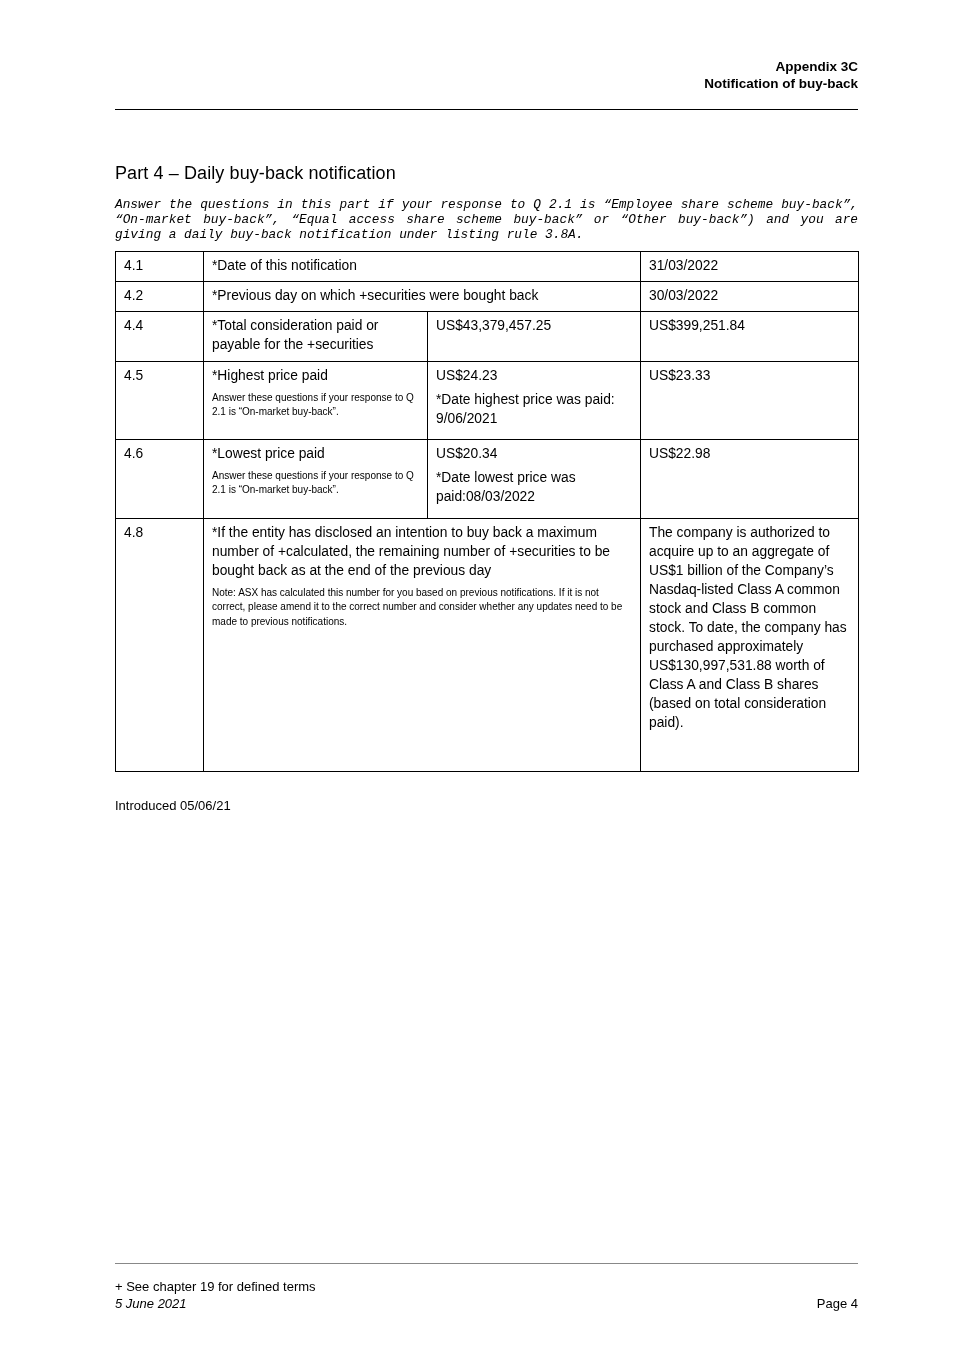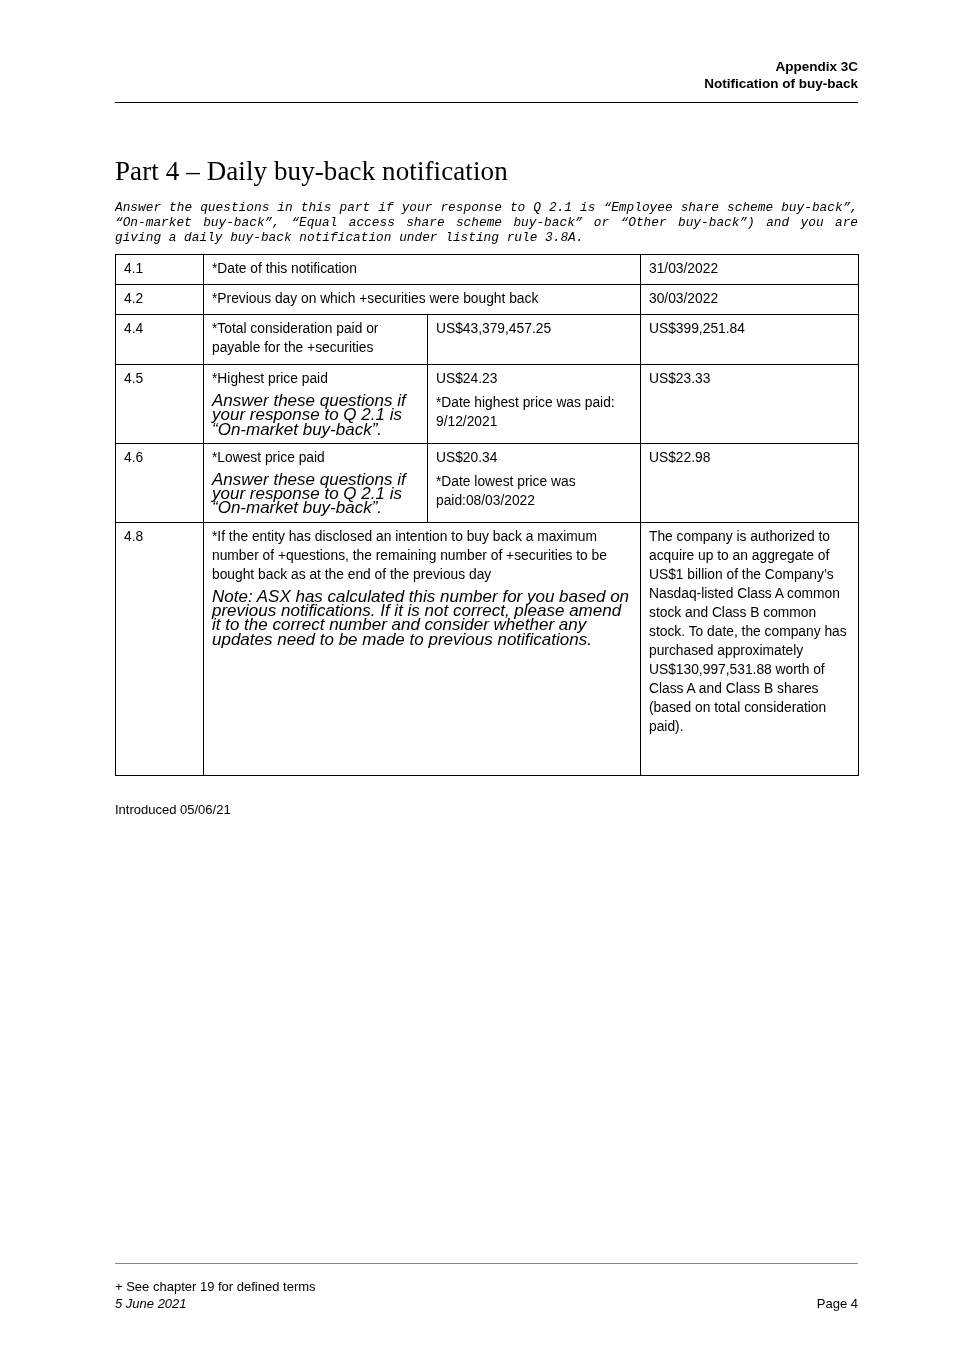--- a/index.html
+++ b/index.html
@@ -22,28 +22,27 @@
     top: 0;
     width: 743px;
   }
   .doc-header {
     padding-top: 58px;
     text-align: right;
     font-weight: bold;
     font-size: 13.5px;
     line-height: 17px;
     border-bottom: 1px solid #000;
-    padding-bottom: 10px;
+    padding-bottom: 17px;
   }
   .doc-title {
     margin-top: 53px;
-    font-size: 27px;
+    font-size: 18px;
     font-weight: normal;
     letter-spacing: 0.1px;
-    font-family: Liberation Serif, serif;
   }
   .intro {
     margin-top: 13px;
     font-style: italic;
     font-size: 12.8px;
     line-height: 15px;
     font-family: Liberation Mono, monospace;
   }
   .intro p {
     margin: 0 0 9px 0;
@@ -60,22 +59,21 @@
     vertical-align: top;
     font-size: 13.8px;
     line-height: 19px;
     padding: 4px 8px 6px 8px;
     overflow: hidden;
   }
   td.c-num { padding-left: 7px; }
   td.c-label { padding-left: 14px; padding-right: 12px; }
   td.c-colhead { font-weight: bold; padding-left: 7px; }
   .cell-note {
-    font-style: italic;
-    font-size: 17px;
+    font-size: 10px;
     line-height: 14.3px;
     margin-top: 6px;
   }
   .val-date { margin-top: 5px; }
   .introduced {
     margin-top: 26px;
     font-size: 13px;
   }
   .doc-footer {
     position: absolute;
@@ -135,40 +133,40 @@
           <td class="c-val">US$399,251.84</td>
         </tr>
         <tr style="height:78px">
           <td class="c-num">4.5</td>
           <td class="c-label">
             <div>*Highest price paid</div>
             <div class="cell-note">Answer these questions if your response to Q 2.1 is “On-market buy-back”.</div>
           </td>
           <td class="c-val">
             <div>US$24.23</div>
-            <div class="val-date">*Date highest price was paid: 9/12/2021</div>
+            <div class="val-date">*Date highest price was paid: 9/06/2021</div>
           </td>
           <td class="c-val">US$23.33</td>
         </tr>
         <tr style="height:79px">
           <td class="c-num">4.6</td>
           <td class="c-label">
             <div>*Lowest price paid</div>
             <div class="cell-note">Answer these questions if your response to Q 2.1 is “On-market buy-back”.</div>
           </td>
           <td class="c-val">
             <div>US$20.34</div>
             <div class="val-date">*Date lowest price was paid:08/03/2022</div>
           </td>
           <td class="c-val">US$22.98</td>
         </tr>
         <tr style="height:253px">
           <td class="c-num">4.8</td>
           <td class="c-label" colspan="2">
-            <div>*If the entity has disclosed an intention to buy back a maximum number of +questions, the remaining number of +securities to be bought back as at the end of the previous day</div>
+            <div>*If the entity has disclosed an intention to buy back a maximum number of +calculated, the remaining number of +securities to be bought back as at the end of the previous day</div>
             <div class="cell-note">Note: ASX has calculated this number for you based on previous notifications. If it is not correct, please amend it to the correct number and consider whether any updates need to be made to previous notifications.</div>
           </td>
           <td class="c-val">The company is authorized to acquire up to an aggregate of US$1 billion of the Company’s Nasdaq-listed Class A common stock and Class B common stock. To date, the company has purchased approximately US$130,997,531.88 worth of Class A and Class B shares (based on total consideration paid).</td>
         </tr>
       </tbody>
     </table>
 
     <div class="introduced">Introduced 05/06/21</div>
 
   </div>

